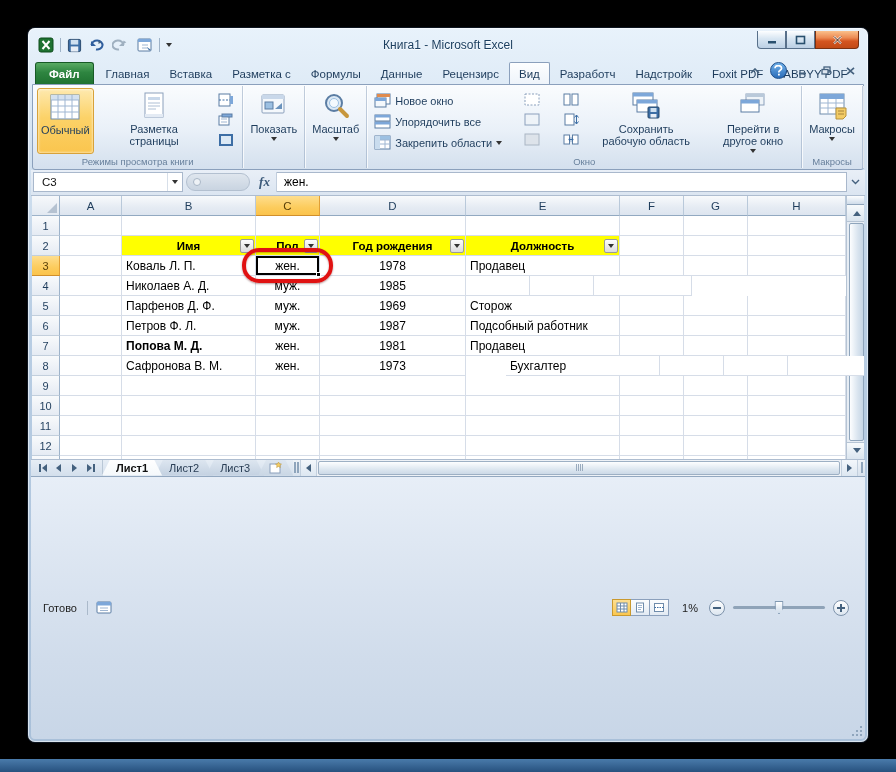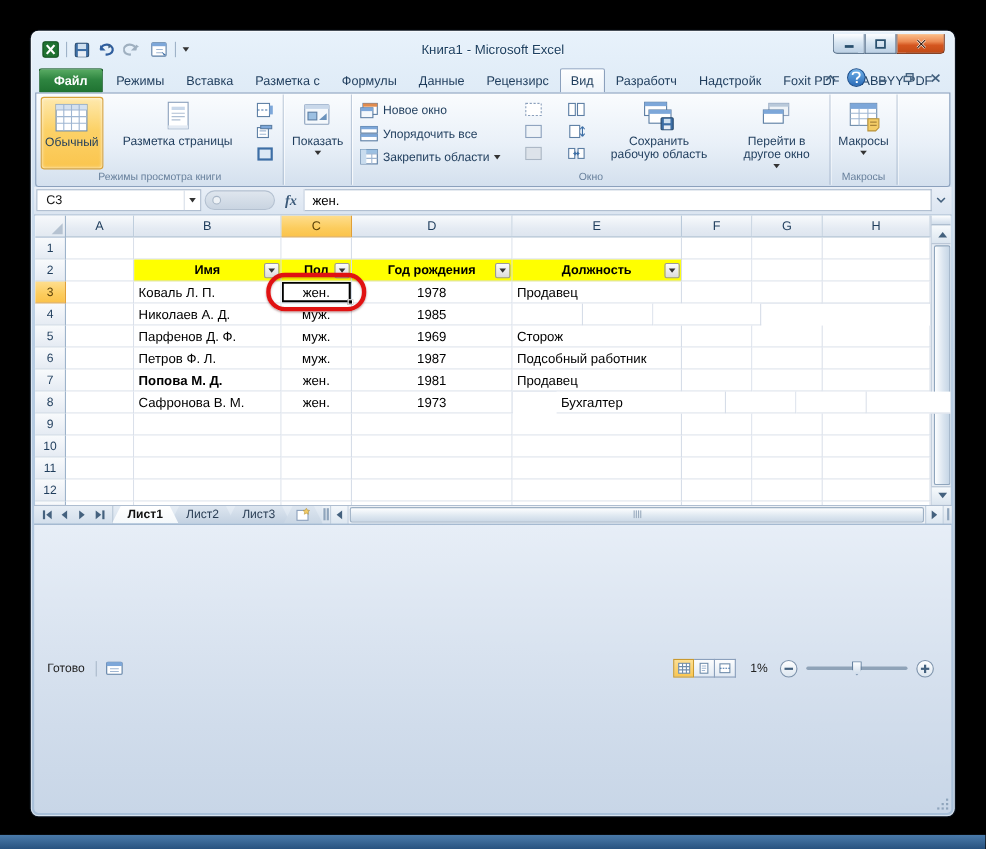--- a/index.html
+++ b/index.html
@@ -251,21 +251,21 @@
               <path d="M2 1.5 L9 8.5 M9 1.5 L2 8.5" stroke="#fff" stroke-width="2"></path>
               <path d="M2 1.5 L9 8.5 M9 1.5 L2 8.5" stroke="#3c1503" stroke-width="1"></path>
             </svg>
       </div>
     </div>
   </div>
 
   <div class="tabstrip">
     <div id="tabs">
           <div class="rtab file">Файл</div>
-          <div class="rtab">Режимы</div>
+          <div class="rtab">Главная</div>
           <div class="rtab">Вставка</div>
           <div class="rtab">Разметка с</div>
           <div class="rtab">Формулы</div>
           <div class="rtab">Данные</div>
           <div class="rtab">Рецензирс</div>
           <div class="rtab active">Вид</div>
           <div class="rtab">Разработч</div>
           <div class="rtab">Надстройк</div>
           <div class="rtab">Foxit PDF</div>
           <div class="rtab">ABBYY PDF</div>
@@ -360,20 +360,33 @@
                 <rect x="4" y="4" width="22" height="4" fill="#c9d8ea"></rect>
                 <rect x="7" y="11" width="8" height="7" fill="#9cc0e2" stroke="#5b7da3"></rect>
                 <path d="M17 18 l7 -6 v6 z" fill="#6b93bd"></path>
               </svg>
         </span>
         <span>Показать</span>
         <span class="dropcaret tri-down"></span>
       </div>
     </div>
 
+    <div class="rgroup">
+      <div class="bigbtn">
+        <span class="bicon">
+          <svg width="32" height="30" viewBox="0 0 32 30">
+                <circle cx="14" cy="12" r="8" fill="#dce9f5" stroke="#5b7da3" stroke-width="2"></circle>
+                <circle cx="14" cy="12" r="4.5" fill="#f4f9fd" stroke="#9cc0e2"></circle>
+                <path d="M20 18 L27 25" stroke="#c7973d" stroke-width="4" stroke-linecap="round"></path>
+              </svg>
+        </span>
+        <span>Масштаб</span>
+        <span class="dropcaret tri-down"></span>
+      </div>
+    </div>
 
     <div class="rgroup">
       <div class="rrow">
         <div class="stackcol">
           <div class="stackbtn">
             <svg width="17" height="15" viewBox="0 0 17 15">
                   <rect x="3" y="1" width="13" height="10" fill="#fff" stroke="#5b7da3"></rect>
                   <rect x="3" y="1" width="13" height="3" fill="#e08b4e"></rect>
                   <rect x="1" y="5" width="11" height="9" fill="#f4f8fc" stroke="#5b7da3"></rect>
                   <rect x="1" y="5" width="11" height="3" fill="#7da7d9"></rect>

